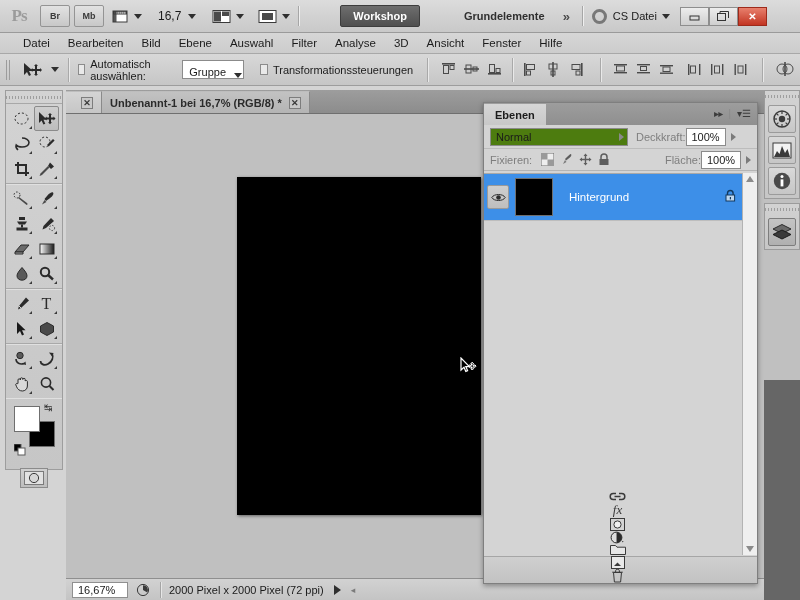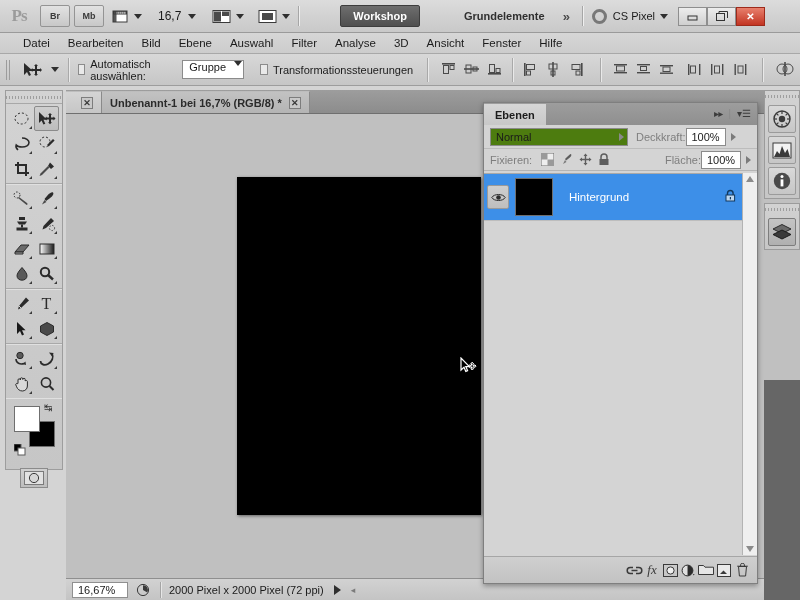--- a/index.html
+++ b/index.html
@@ -85,21 +85,21 @@
   }
   .grip { width: 8px; height: 20px; margin: 0 4px 0 6px;
     background: repeating-linear-gradient(to right,#9c9c9c 0 1px, transparent 1px 3px); }
   .tool-badge { display: flex; align-items: center; margin-left: 6px; }
   .opt-sep { width: 1px; height: 24px; background: #a9a9a9; margin: 0 9px;
     box-shadow: 1px 0 0 #e9e9e9; }
   .cbox { width: 11px; height: 11px; background: #e9e9e9; border: 1px solid #8b8b8b; margin-right: 5px;}
   .opt-label { font-size: 11px; color: #1b1b1b; }
   .combo {
     height: 19px; min-width: 62px; background: #fff; border: 1px solid #8b8b8b;
-    display: flex; align-items: flex-start; justify-content: space-between;
+    display: flex; align-items: flex-end; justify-content: space-between;
     padding: 0 3px 0 6px; margin-left: 18px; font-size: 11px;
   }
   .align-icons { display: flex; align-items: center; }
   .align-ico { width: 21px; height: 20px; margin: 0 1px; position: relative; }
 
   
   .toolbar {
     position: absolute; left: 5px; top: 90px; width: 58px; height: 380px;
     background: linear-gradient(to bottom,#d3d3d3,#c6c6c6);
     border: 1px solid #9d9d9d;
@@ -223,21 +223,21 @@
     position: absolute; right: 0; top: 70px; bottom: 28px; width: 15px;
     background: #efefef; border-left: 1px solid #b3b3b3;
   }
   .vs-up { position:absolute; top:3px; left:3px; width:0;height:0;
     border-left:4px solid transparent;border-right:4px solid transparent;border-bottom:6px solid #8b8b8b;}
   .vs-down { position:absolute; bottom:3px; left:3px; width:0;height:0;
     border-left:4px solid transparent;border-right:4px solid transparent;border-top:6px solid #8b8b8b;}
   .panel-footer {
     position: absolute; left: 0; right: 0; bottom: 0; height: 27px;
     background: linear-gradient(to bottom,#cfcfcf,#c2c2c2); border-top: 1px solid #a6a6a6;
-    display: flex; align-items: center; justify-content: flex-end; padding-right: 6px; 
+    display: flex; align-items: center; justify-content: flex-end; padding-right: 6px;  flex-direction: column;
   }
   .pf-ico { width: 18px; height: 18px; display:flex; align-items:center; justify-content:center;
     font-size: 12px; color: #3a3a3a; }
 
   
   .dock { position: absolute; right: 0; top: 90px; width: 36px; height: 290px; }
   .dockgroup { background: linear-gradient(to bottom,#d2d2d2,#c6c6c6);
     border: 1px solid #9b9b9b; margin-bottom: 4px; padding-bottom: 3px; }
   .dock-grip { height: 11px; background-image: repeating-linear-gradient(to right,#9e9e9e 0 1px,transparent 1px 3px);
     background-size: 100% 3px; background-repeat: repeat-x; background-position: 0 4px; }
@@ -297,21 +297,21 @@
     <div class="vsep"></div>
 
     <div class="ws-tab active">Workshop</div>
     <div class="ws-tab">Grundelemente</div>
     <div class="chev">»</div>
 
     <div class="vsep"></div>
 
     <div class="cslive">
       <div class="cs-ring"></div>
-      <span>CS Pixel</span>
+      <span>CS Datei</span>
       <div class="tri-down" style="border-top-color:#2f2f2f"></div>
     </div>
 
     <div class="winbtns">
       <div class="winbtn">
         <svg width="11" height="9" viewBox="0 0 11 9">
           <rect x="1" y="4" width="9" height="4" fill="none" stroke="#333"></rect>
         </svg>
       </div>
       <div class="winbtn">

